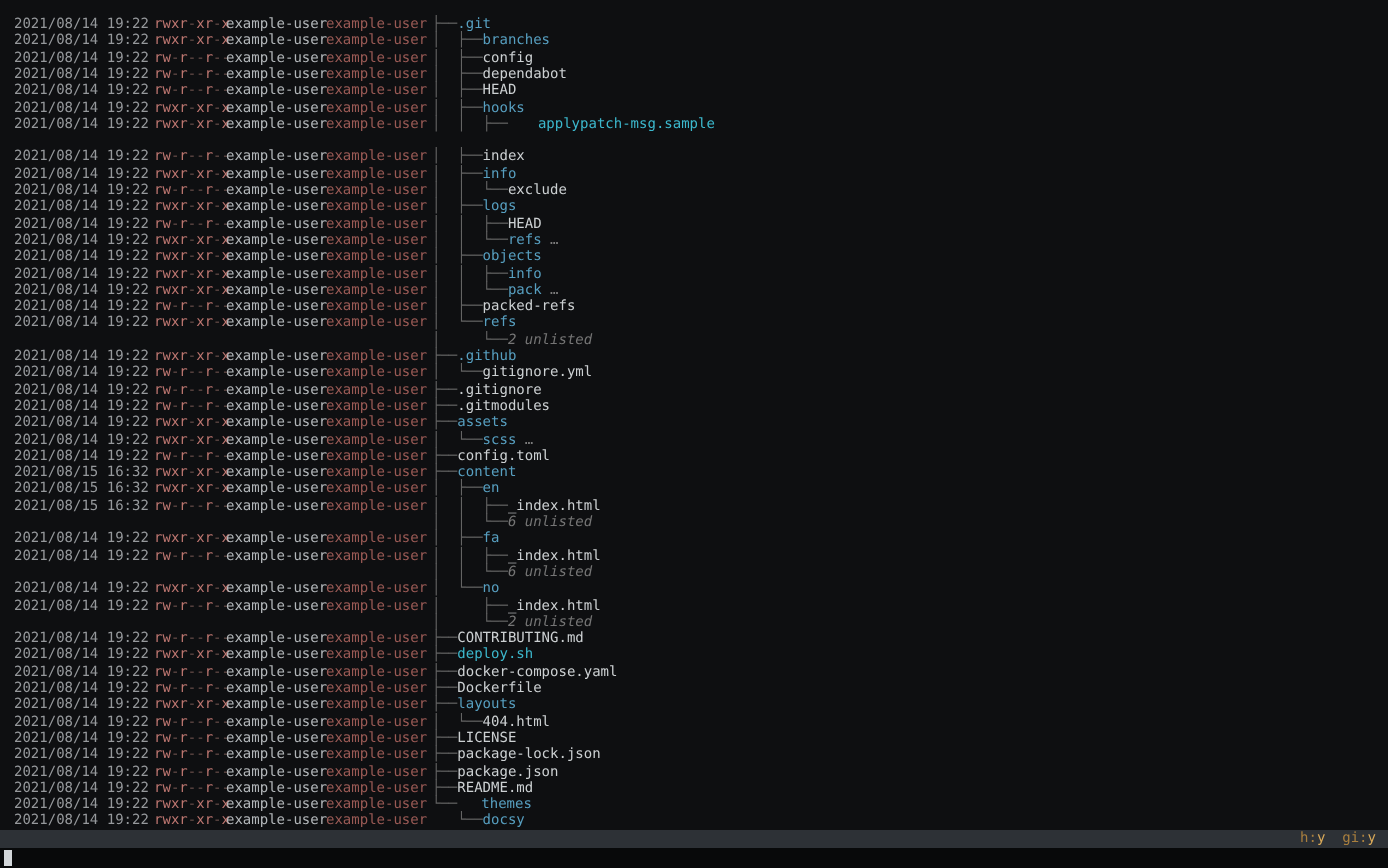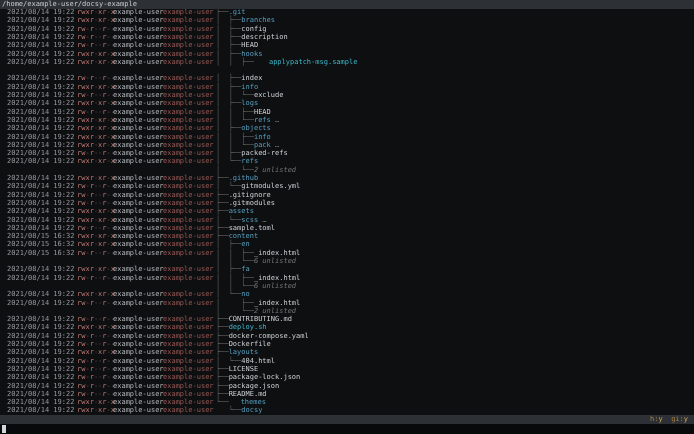--- a/index.html
+++ b/index.html
@@ -76,21 +76,21 @@
         <span class="m-perm"><span class="pl">r</span><span class="pl">w</span><span class="pd">-</span><span class="pl">r</span><span class="pd">-</span><span class="pd">-</span><span class="pl">r</span><span class="pd">-</span><span class="pd">-</span></span>
         <span class="m-owner">example-user</span>
         <span class="m-group">example-user</span>
         <span class="tpre">│  ├──<span class="tname file" style="position: static;">config</span></span>
       </div>
       <div class="trow" style="top: 32.9px;">
         <span class="m-date">2021/08/14 19:22</span>
         <span class="m-perm"><span class="pl">r</span><span class="pl">w</span><span class="pd">-</span><span class="pl">r</span><span class="pd">-</span><span class="pd">-</span><span class="pl">r</span><span class="pd">-</span><span class="pd">-</span></span>
         <span class="m-owner">example-user</span>
         <span class="m-group">example-user</span>
-        <span class="tpre">│  ├──<span class="tname file" style="position: static;">description</span></span>
+        <span class="tpre">│  ├──<span class="tname file" style="position: static;">dependabot</span></span>
       </div>
       <div class="trow" style="top: 41.2px;">
         <span class="m-date">2021/08/14 19:22</span>
         <span class="m-perm"><span class="pl">r</span><span class="pl">w</span><span class="pd">-</span><span class="pl">r</span><span class="pd">-</span><span class="pd">-</span><span class="pl">r</span><span class="pd">-</span><span class="pd">-</span></span>
         <span class="m-owner">example-user</span>
         <span class="m-group">example-user</span>
         <span class="tpre">│  ├──<span class="tname file" style="position: static;">HEAD</span></span>
       </div>
       <div class="trow" style="top: 49.5px;">
         <span class="m-date">2021/08/14 19:22</span>
@@ -191,21 +191,21 @@
         <span class="m-perm"><span class="pl">r</span><span class="pl">w</span><span class="pl">x</span><span class="pl">r</span><span class="pd">-</span><span class="pl">x</span><span class="pl">r</span><span class="pd">-</span><span class="pl">x</span></span>
         <span class="m-owner">example-user</span>
         <span class="m-group">example-user</span>
         <span class="tpre">├──<span class="tname dir" style="position: static;">.github</span></span>
       </div>
       <div class="trow" style="top: 182.3px;">
         <span class="m-date">2021/08/14 19:22</span>
         <span class="m-perm"><span class="pl">r</span><span class="pl">w</span><span class="pd">-</span><span class="pl">r</span><span class="pd">-</span><span class="pd">-</span><span class="pl">r</span><span class="pd">-</span><span class="pd">-</span></span>
         <span class="m-owner">example-user</span>
         <span class="m-group">example-user</span>
-        <span class="tpre">│  └──<span class="tname file" style="position: static;">gitmodules.yml</span></span>
+        <span class="tpre">│  └──<span class="tname file" style="position: static;">gitignore.yml</span></span>
       </div>
       <div class="trow" style="top: 190.6px;">
         <span class="m-date">2021/08/14 19:22</span>
         <span class="m-perm"><span class="pl">r</span><span class="pl">w</span><span class="pd">-</span><span class="pl">r</span><span class="pd">-</span><span class="pd">-</span><span class="pl">r</span><span class="pd">-</span><span class="pd">-</span></span>
         <span class="m-owner">example-user</span>
         <span class="m-group">example-user</span>
         <span class="tpre">├──<span class="tname file" style="position: static;">.gitignore</span></span>
       </div>
       <div class="trow" style="top: 198.9px;">
         <span class="m-date">2021/08/14 19:22</span>
@@ -226,21 +226,21 @@
         <span class="m-perm"><span class="pl">r</span><span class="pl">w</span><span class="pl">x</span><span class="pl">r</span><span class="pd">-</span><span class="pl">x</span><span class="pl">r</span><span class="pd">-</span><span class="pl">x</span></span>
         <span class="m-owner">example-user</span>
         <span class="m-group">example-user</span>
         <span class="tpre">│  └──<span class="tname dir" style="position: static;">scss</span><span class="tsuffix"> …</span></span>
       </div>
       <div class="trow" style="top: 223.8px;">
         <span class="m-date">2021/08/14 19:22</span>
         <span class="m-perm"><span class="pl">r</span><span class="pl">w</span><span class="pd">-</span><span class="pl">r</span><span class="pd">-</span><span class="pd">-</span><span class="pl">r</span><span class="pd">-</span><span class="pd">-</span></span>
         <span class="m-owner">example-user</span>
         <span class="m-group">example-user</span>
-        <span class="tpre">├──<span class="tname file" style="position: static;">sample.toml</span></span>
+        <span class="tpre">├──<span class="tname file" style="position: static;">config.toml</span></span>
       </div>
       <div class="trow" style="top: 232.1px;">
         <span class="m-date">2021/08/15 16:32</span>
         <span class="m-perm"><span class="pl">r</span><span class="pl">w</span><span class="pl">x</span><span class="pl">r</span><span class="pd">-</span><span class="pl">x</span><span class="pl">r</span><span class="pd">-</span><span class="pl">x</span></span>
         <span class="m-owner">example-user</span>
         <span class="m-group">example-user</span>
         <span class="tpre">├──<span class="tname dir" style="position: static;">content</span></span>
       </div>
       <div class="trow" style="top: 240.4px;">
         <span class="m-date">2021/08/15 16:32</span>
@@ -371,21 +371,20 @@
         <span class="tpre">└──<span class="tname dir" style="position: static; margin-left: 12px;">themes</span></span>
       </div>
       <div class="trow" style="top: 406.4px;">
         <span class="m-date">2021/08/14 19:22</span>
         <span class="m-perm"><span class="pl">r</span><span class="pl">w</span><span class="pl">x</span><span class="pl">r</span><span class="pd">-</span><span class="pl">x</span><span class="pl">r</span><span class="pd">-</span><span class="pl">x</span></span>
         <span class="m-owner">example-user</span>
         <span class="m-group">example-user</span>
         <span class="tpre">   └──<span class="tname dir" style="position: static;">docsy</span></span>
       </div>
     </div>
-  <div class="pathbar">/home/example-user/docsy-example</div>
   <div class="statusbar">
     <span><span class="seg-plain">Hit </span><span class="seg-key">esc</span><span class="seg-plain"> to go back, </span><span class="seg-key">enter</span><span class="seg-plain"> to go up, </span><span class="seg-help">?</span><span class="seg-plain"> for help, or a few letters to search</span></span>
     <span class="status-flags"><span><span class="flag-label">h:</span><span class="flag-value">y</span></span>  <span><span class="flag-label">gi:</span><span class="flag-value">y</span></span></span>
   </div>
   <div class="inputbar">
     <span class="cursor"></span>
   </div>
 </div>
 
 </body></html>

